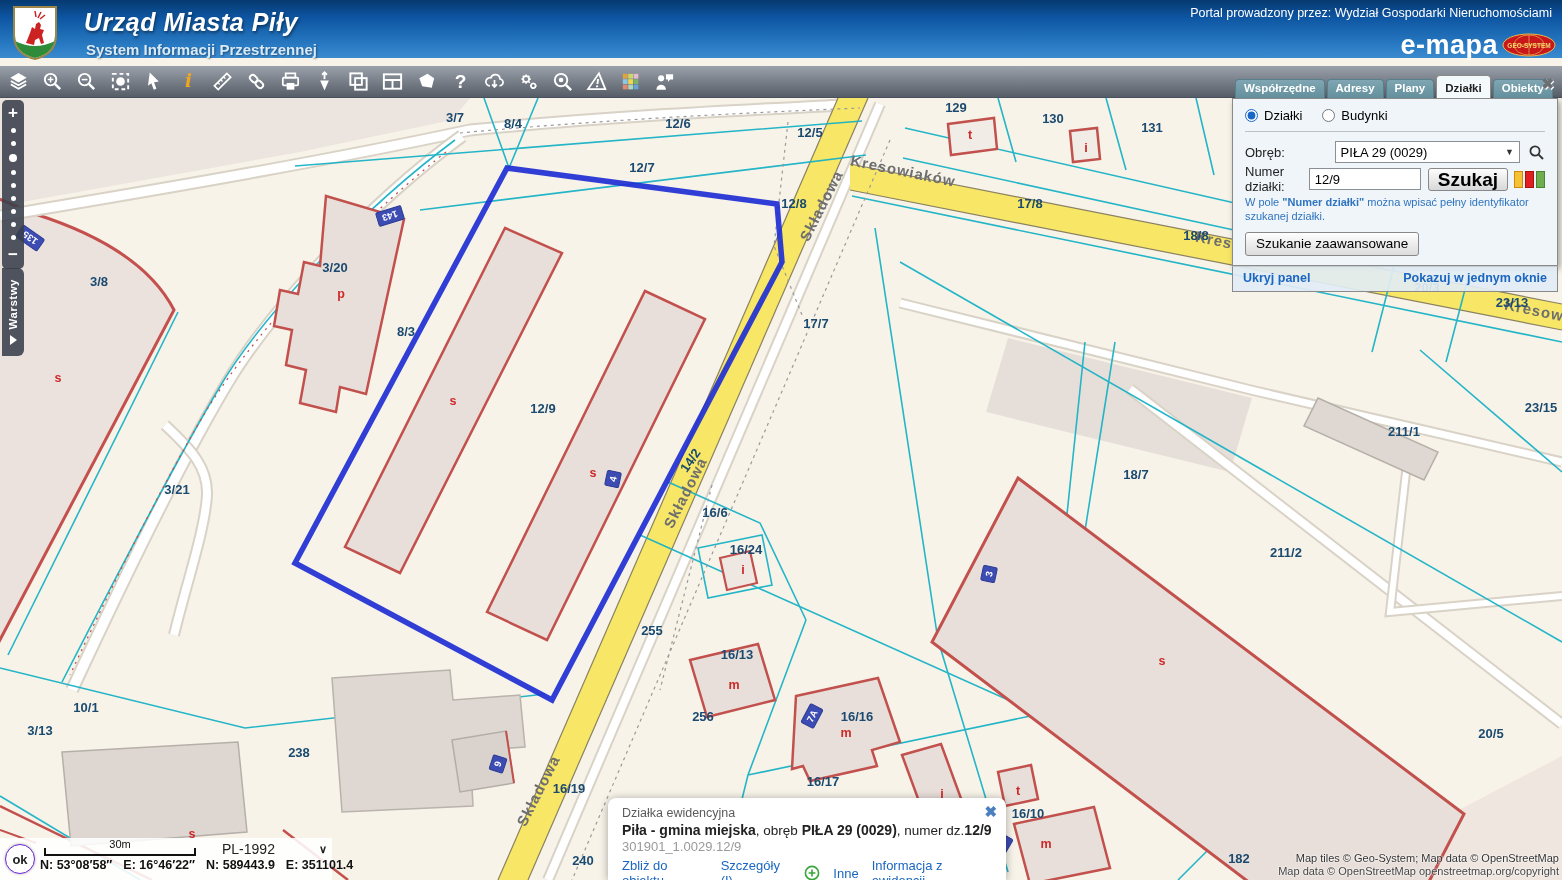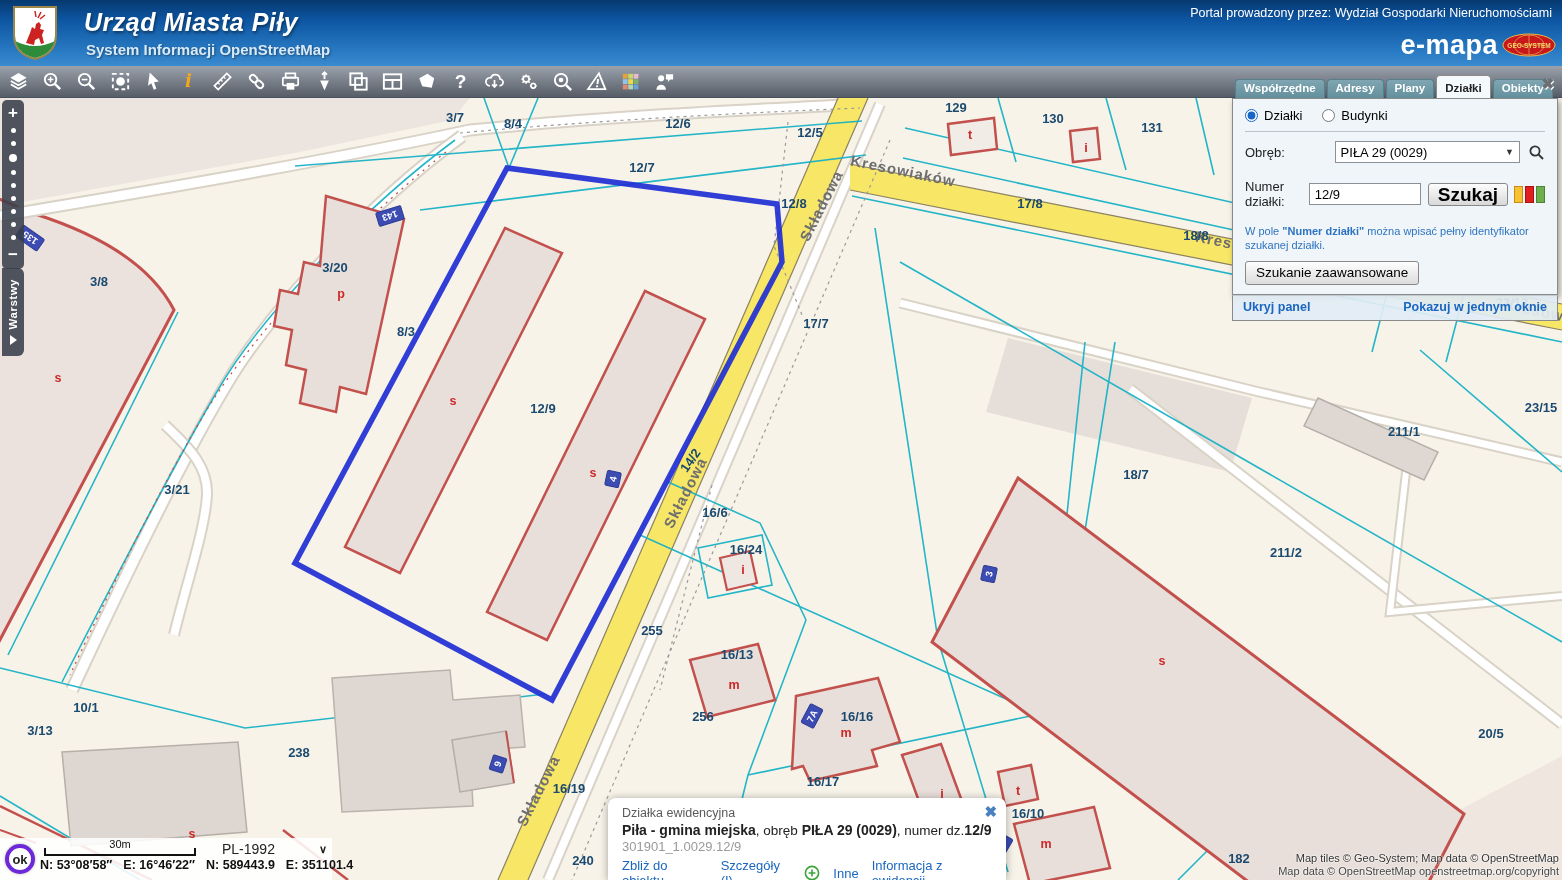--- a/index.html
+++ b/index.html
@@ -1,21 +1,21 @@
 <!DOCTYPE html>
 <html><head>
 <meta charset="utf-8">
 <style>
   * { margin:0; padding:0; box-sizing:border-box; }
   html,body { width:1562px; height:880px; overflow:hidden; }
   body { font-family:"Liberation Sans", sans-serif; position:relative; background:#f7f3e9; }
 
   
   .top-header{
-    position:absolute; left:0; top:0; width:1562px; height:66px; z-index:20;
+    position:absolute; left:0; top:0; width:1562px; height:58px; z-index:20;
     background:linear-gradient(180deg,#06396f 0%,#0d55a2 30%,#2a7cc4 80%,#3a8acf 100%);
     padding-left:32px;
   }
   .crest{ position:absolute; left:12px; top:5px; }
   .header-title{ position:absolute; left:84px; top:8px; color:#fff; font-size:25px; font-weight:bold; font-style:italic; text-shadow:1px 2px 3px rgba(0,0,0,.45); letter-spacing:.5px;}
   .header-sub{ position:absolute; left:86px; top:41px; color:#d8e9f8; font-size:15px; font-weight:bold; text-shadow:1px 1px 2px rgba(0,0,0,.4);}
   .portal-note{ position:absolute; right:10px; top:6px; color:#fff; font-size:12.5px; }
   .brand{ position:absolute; right:64px; top:30px; color:#fff; font-size:27px; font-weight:600; letter-spacing:.5px; }
   .brand-logo{ position:absolute; right:6px; top:33px; }
 
@@ -55,21 +55,21 @@
   .tabs-row{ display:flex; align-items:flex-end; height:26px; padding-left:3px; position:relative;}
   .tab{ background:linear-gradient(180deg,#7fa6b2,#638f9c); color:#fff; font-weight:bold; font-size:11.5px;
     padding:2px 8px 4px; margin-right:2px; border-radius:4px 4px 0 0; border:1px solid #567f8c; border-bottom:none; cursor:pointer; white-space:nowrap;text-align:right;}
   .tab.active{ background:#f4f9fc; color:#222; border-color:#8a8a8a; padding-top:6px;}
   .panel-close{ position:absolute; right:4px; top:3px; color:#6b6f74; font-size:15px; font-weight:bold; cursor:pointer; text-shadow:1px 1px 0 #fff;}
   .panel-body{ background:#eff5f9; border:1px solid #8a8a8a; box-shadow:2px 3px 6px rgba(0,0,0,.35); padding:9px 12px 0;}
   .radio-row{ display:flex; align-items:center; gap:6px; margin-bottom:8px;}
   .radio-row input{ accent-color:#1866c8; }
   .radio-row label{ margin-right:14px; cursor:pointer;}
   .panel-body hr{ border:none; border-top:1px solid #b9c2c8; margin:4px 0 9px;}
-  .field-row{ display:flex; align-items:center; margin-bottom:16px;}
+  .field-row{ display:flex; align-items:center; margin-bottom:1px;}
   .field-label{ width:92px; color:#222;}
   .select-box{ width:190px; height:22px; background:#fff; border:1px solid #8a9096; display:flex; align-items:center; justify-content:space-between; padding:0 5px; cursor:pointer;}
   .select-box .chev{ font-size:9px; color:#333; font-weight:bold;}
   .mag-btn{ margin-left:8px; cursor:pointer; display:flex;}
   .text-input{ width:112px; height:22px; border:1px solid #8a9096; padding:0 5px; font-size:13px; font-family:"Liberation Sans",sans-serif;}
   .szukaj-btn{ margin-left:7px; height:23px; padding:0 9px; font-size:19px; font-weight:bold; font-family:"Liberation Sans",sans-serif;
     background:linear-gradient(180deg,#fdfdfd,#d8d8d8); border:1px solid #888; border-radius:3px; cursor:pointer;}
   .chips{ display:flex; gap:2px; margin-left:6px;}
   .chip{ width:9px; height:17px; cursor:pointer;}
   .chip.c1{ background:#f5c234; border:1px solid #cf8a12;}
@@ -89,21 +89,21 @@
   .popup-main b{ font-size:14px;text-align:right;}
   .popup-id{ color:#9a9a9a; font-size:13px; margin-top:1px;}
   .popup-links{ display:flex; align-items:center; gap:13px; margin-top:4px; font-size:13px;}
   .popup-links a{ color:#1a66c0; text-decoration:none; cursor:pointer;}
   .popup-close{ position:absolute; right:9px; top:5px; color:#4a80c0; font-size:15px; font-weight:bold; cursor:pointer;}
 
   
   .status-bar{ position:absolute; left:0; top:838px; width:332px; height:42px; z-index:23;
     background:rgba(255,255,255,.88); }
   .ok-btn{ position:absolute; left:5px; top:6px; width:30px; height:30px; border-radius:50%;
-    background:#fff; border:4px solid #6d28d9; color:#222; font-weight:bold; font-size:13px;
+    background:#fff; border:1px solid #6d28d9; color:#222; font-weight:bold; font-size:13px;
     display:flex; align-items:center; justify-content:center; cursor:pointer; box-shadow:0 0 3px rgba(0,0,0,.3);}
   .scale-wrap{ position:absolute; left:44px; top:0px; width:152px; text-align:center;}
   .scale-label{ font-size:11px; color:#111; }
   .scale-bar{ height:8px; border-bottom:2.5px solid #111; border-left:2.5px solid #111; border-right:2.5px solid #111; margin-top:-2px;}
   .crs-wrap{ position:absolute; left:222px; top:3px; width:105px; display:flex; align-items:center; justify-content:space-between; cursor:pointer;}
   .crs-label{ font-size:14px; color:#222;text-align:center;}
   .crs-chev{ font-size:11px; font-weight:bold; color:#222;}
   .coords{ position:absolute; left:40px; top:20px; font-size:12.5px; font-weight:bold; color:#111; white-space:nowrap;}
   .coords span{ margin-right:11px;}
 
@@ -309,21 +309,21 @@
 </svg>
 
 <div class="top-header">
   <svg class="crest" width="46" height="56" viewBox="0 0 46 56">
     <path d="M2,2 H44 V30 Q44,49 23,54 Q2,49 2,30 Z" fill="#ffffff" stroke="#9b8648" stroke-width="2"></path>
     <path d="M3,36 Q23,46 43,36 L43,31 Q43,48 23,53 Q3,48 3,31 Z" fill="#2e8b3a"></path>
     <path d="M14,38 l4-10 2-6 3,2 1-5 3-2 2,3 -1,4 4,1 -2,5 2,8 -3,1 -2-6 -4,2 -1,5 z" fill="#cc2222"></path>
     <path d="M26,13 l3-6 M28,14 l5-4 M24,12 l-1-6" stroke="#cc2222" stroke-width="1.5" fill="none"></path>
   </svg>
   <div class="header-title">Urząd Miasta Piły</div>
-  <div class="header-sub">System Informacji OpenStreetMap</div>
+  <div class="header-sub">System Informacji Przestrzennej</div>
   <div class="portal-note">Portal prowadzony przez: Wydział Gospodarki Nieruchomościami</div>
   <div class="brand">e-mapa</div>
   <svg class="brand-logo" width="54" height="24" viewBox="0 0 54 24">
     <ellipse cx="27" cy="12" rx="26" ry="11" fill="#c8181c" stroke="#e8b84b" stroke-width="1"></ellipse>
     <ellipse cx="27" cy="12" rx="15" ry="10" fill="none" stroke="#e8b84b" stroke-width=".7"></ellipse>
     <path d="M12,12 H42 M27,2 V22" stroke="#e8b84b" stroke-width=".7"></path>
     <text x="27" y="14.5" font-size="6.5" font-weight="bold" fill="#f5d36a" text-anchor="middle" font-family="Liberation Sans,sans-serif">GEO-SYSTEM</text>
   </svg>
 </div>
 

